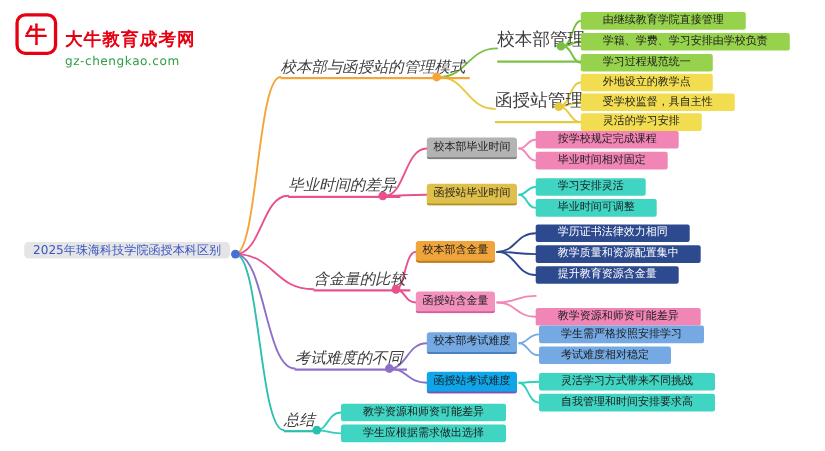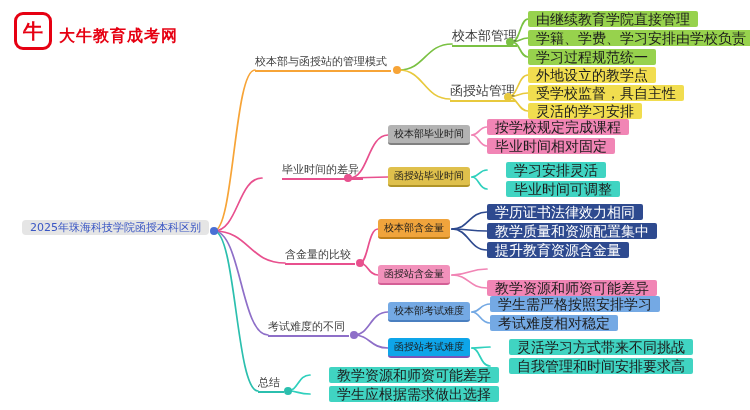--- a/index.html
+++ b/index.html
@@ -14,51 +14,51 @@
   .logo-icon { width:38px; height:38px; border:3px solid #e60012; border-radius:9px; color:#e60012;
                font-weight:bold; font-size:20px; display:flex; align-items:center; justify-content:center; }
   .logo-title { color:#e60012; font-size:16px; font-weight:bold; letter-spacing:1px; line-height:20px;margin-top:14px; }
   .logo-sub { color:#2f9e44; font-size:11px; margin-top:3px; letter-spacing:0.5px; }
 
   
   .root { position:absolute; left:22px; top:220px; background:#e5e5e5; color:#3a56c4; font-size:11px;
           line-height:15px; padding:0 8px; border-radius:4px; white-space:nowrap; }
 
   
-  .bl { position:absolute; font-size:11px; line-height:15px; color:#3d3d3d; border-bottom:2px solid;
-        padding:0 4px 1px 0; white-space:nowrap; }
+  .bl { position:absolute; font-size:14px; line-height:15px; color:#3d3d3d; border-bottom:2px solid;
+        padding:0 4px 1px 0; white-space:nowrap;font-style:italic; }
   .bl1 { left:255px; top:54px;  border-color:#f7a437; }
-  .bl2 { left:262px; top:162px; border-color:#e8508e;margin-left:20px; }
+  .bl2 { left:262px; top:162px; border-color:#e8508e; }
   .bl3 { left:285px; top:247px; border-color:#e8508e; }
   .bl4 { left:268px; top:319px; border-color:#8e6fc8; }
   .bl5 { left:258px; top:375px; border-color:#2bbfae; }
 
   
-  .l2 { position:absolute; font-size:13px; line-height:14px; color:#3d3d3d; border-bottom:2px solid;
-        padding-bottom:2px; white-space:nowrap; }
+  .l2 { position:absolute; font-size:16px; line-height:14px; color:#3d3d3d; border-bottom:2px solid;
+        padding-bottom:12px; white-space:nowrap; }
   .l2a { left:452px; top:29px; border-color:#7ac143; }
   .l2b { left:450px; top:84px; border-color:#e8c93d; }
 
   
   .pill { position:absolute; font-size:10px; line-height:14px; padding:2px 6px; border-radius:3px;
           border-bottom:2px solid; color:#1c1c1c; white-space:nowrap; }
   .p-b2a { left:388px; top:125px; background:#b3b3b3; border-color:#808080; }
   .p-b2b { left:388px; top:167px; background:#dfc04c; border-color:#b09427; }
   .p-b3a { left:378px; top:219px; background:#f0a43c; border-color:#c07f1a; }
   .p-b3b { left:378px; top:265px; background:#f291bb; border-color:#d45f96; }
   .p-b4a { left:388px; top:302px; background:#74a9e4; border-color:#4a7fc0; }
   .p-b4b { left:388px; top:338px; background:#0ea5e9; border-color:#7a55b8; }
 
   
-  .leaf { position:absolute; font-size:14px; line-height:14px; padding:1px 8px; border-radius:2px;
+  .leaf { position:absolute; font-size:10px; line-height:14px; padding:1px 20px; border-radius:2px;
           color:#1c1c1c; white-space:nowrap; }
   .lf-green  { background:#97d24d; }
   .lf-yellow { background:#f1dd4f; }
   .lf-pink   { background:#f185b5; }
-  .lf-teal   { background:#40d4c2;margin-left:19px; }
+  .lf-teal   { background:#40d4c2; }
   .lf-navy   { background:#2e4a8f; color:#ffffff; }
   .lf-blue   { background:#74a9e4; }
 
   
   .dot { position:absolute; width:8px; height:8px; border-radius:50%; }
 </style>
 </head>
 <body>
 
 <div class="canvas">
@@ -103,20 +103,21 @@
     <path d="M472,348 C480,348 480,366 490,366" stroke="#2fd0bd"></path>
 
     <path d="M288,391 C298,391 298,375 310,375" stroke="#2fd0bd"></path>
     <path d="M288,391 C298,391 298,394 310,394" stroke="#2fd0bd"></path>
   </svg>
 
   <div class="logo">
     <div class="logo-icon">牛</div>
     <div>
       <div class="logo-title">大牛教育成考网</div>
+      <div class="logo-sub">gz-chengkao.com</div>
     </div>
   </div>
 
   <div class="root">2025年珠海科技学院函授本科区别</div>
   <div class="dot" style="left:210px;top:227px;background:#4a6fd4"></div>
 
   <div class="bl bl1">校本部与函授站的管理模式</div>
   <div class="bl bl2">毕业时间的差异</div>
   <div class="bl bl3">含金量的比较</div>
   <div class="bl bl4">考试难度的不同</div>

